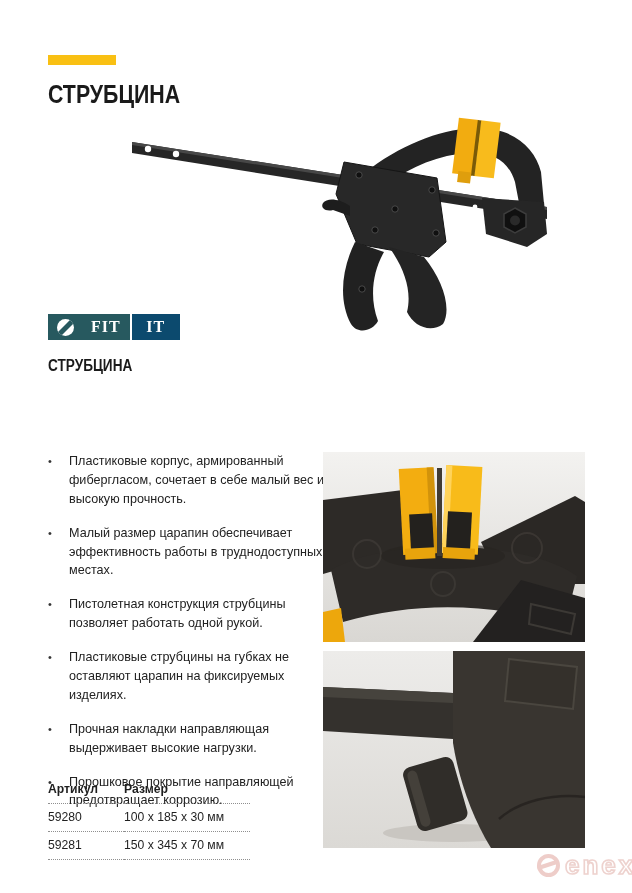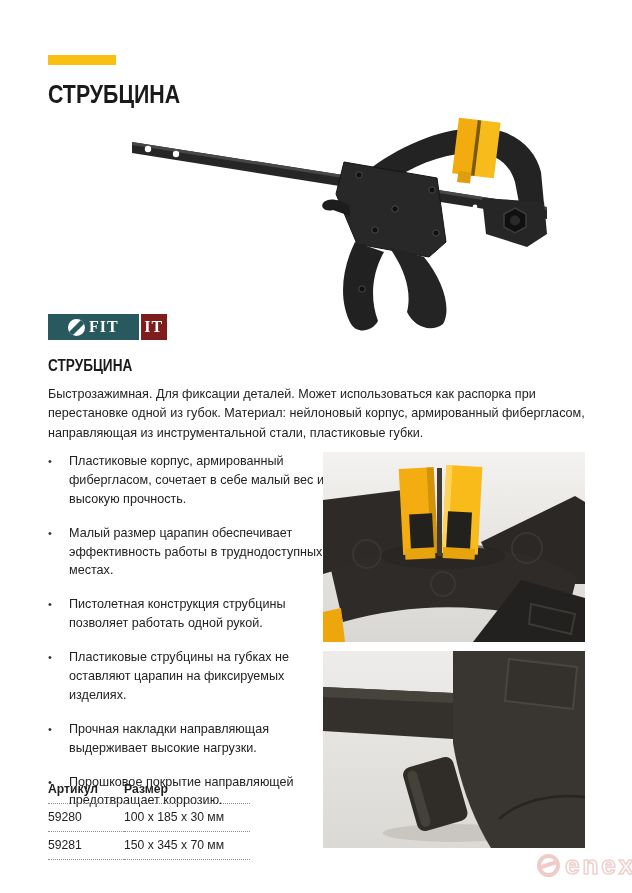--- a/index.html
+++ b/index.html
@@ -7,22 +7,22 @@
         font-family:"Liberation Sans",sans-serif;color:#1f1f1f;}
 
   .accent-bar{position:absolute;left:48px;top:55px;width:68px;height:10px;background:#F9C013;}
 
   .page-title{position:absolute;left:48px;top:62px;font-size:26px;font-weight:800;
               letter-spacing:0;white-space:nowrap;transform:scaleX(.82);transform-origin:left top;color:#1a1a1a;}
 
   .hero{position:absolute;left:128px;top:106px;width:436px;height:236px;}
 
   .brand{position:absolute;left:48px;top:314px;display:flex;height:26px;}
-  .brand .seg1{background:#27595F;display:flex;align-items:center;gap:4px;padding:0 20px;}
-  .brand .seg2{background:#7f1d1d;margin-left:2px;width:26px;display:flex;align-items:center;justify-content:center;}
+  .brand .seg1{background:#27595F;display:flex;align-items:center;gap:17px;padding:0 9px;}
+  .brand .seg2{background:#0c4a6e;margin-left:2px;width:48px;display:flex;align-items:center;justify-content:center;}
   .brand .brand-text{color:#fff;font-family:"Liberation Serif",serif;font-weight:700;font-size:16px;letter-spacing:1px;}
   .fit-mark{width:17px;height:17px;border-radius:50%;background:#fff;position:relative;overflow:hidden;flex:none;}
   .fit-mark::before{content:"";position:absolute;left:-3px;top:6px;width:24px;height:5px;background:#27595F;transform:rotate(-45deg);}
 
   .section-title{position:absolute;left:48px;top:344px;font-size:16px;font-weight:800;
                  white-space:nowrap;transform:scaleX(.85);transform-origin:left top;color:#1a1a1a;}
 
   .description{position:absolute;left:48px;top:372px;width:549px;font-size:12.6px;line-height:1.55;color:#222;}
 
   .features{position:absolute;left:48px;top:452px;width:278px;margin:0;padding:0;list-style:none;}
@@ -96,21 +96,20 @@
       <span class="fit-mark"></span>
       <span class="brand-text">FIT</span>
     </div>
     <div class="seg2">
       <span class="brand-text">IT</span>
     </div>
   </div>
 
   <h2 class="section-title">СТРУБЦИНА</h2>
 
-  <p class="description">Быстрозажимная. Для фиксации деталей. Может использоваться как распорка при перестановке одной из губок. Материал: нейлоновый корпус, армированный фибергласом, направляющая из инструментальной стали, пластиковые губки.</p>
 
   <ul class="features">
     <li>
         <span class="dot">•</span>
         <span>Пластиковые корпус, армированный фибергласом, сочетает в себе малый вес и высокую прочность.</span>
       </li>
     <li>
         <span class="dot">•</span>
         <span>Малый размер царапин обеспечивает эффективность работы в труднодоступных местах.</span>
       </li>

